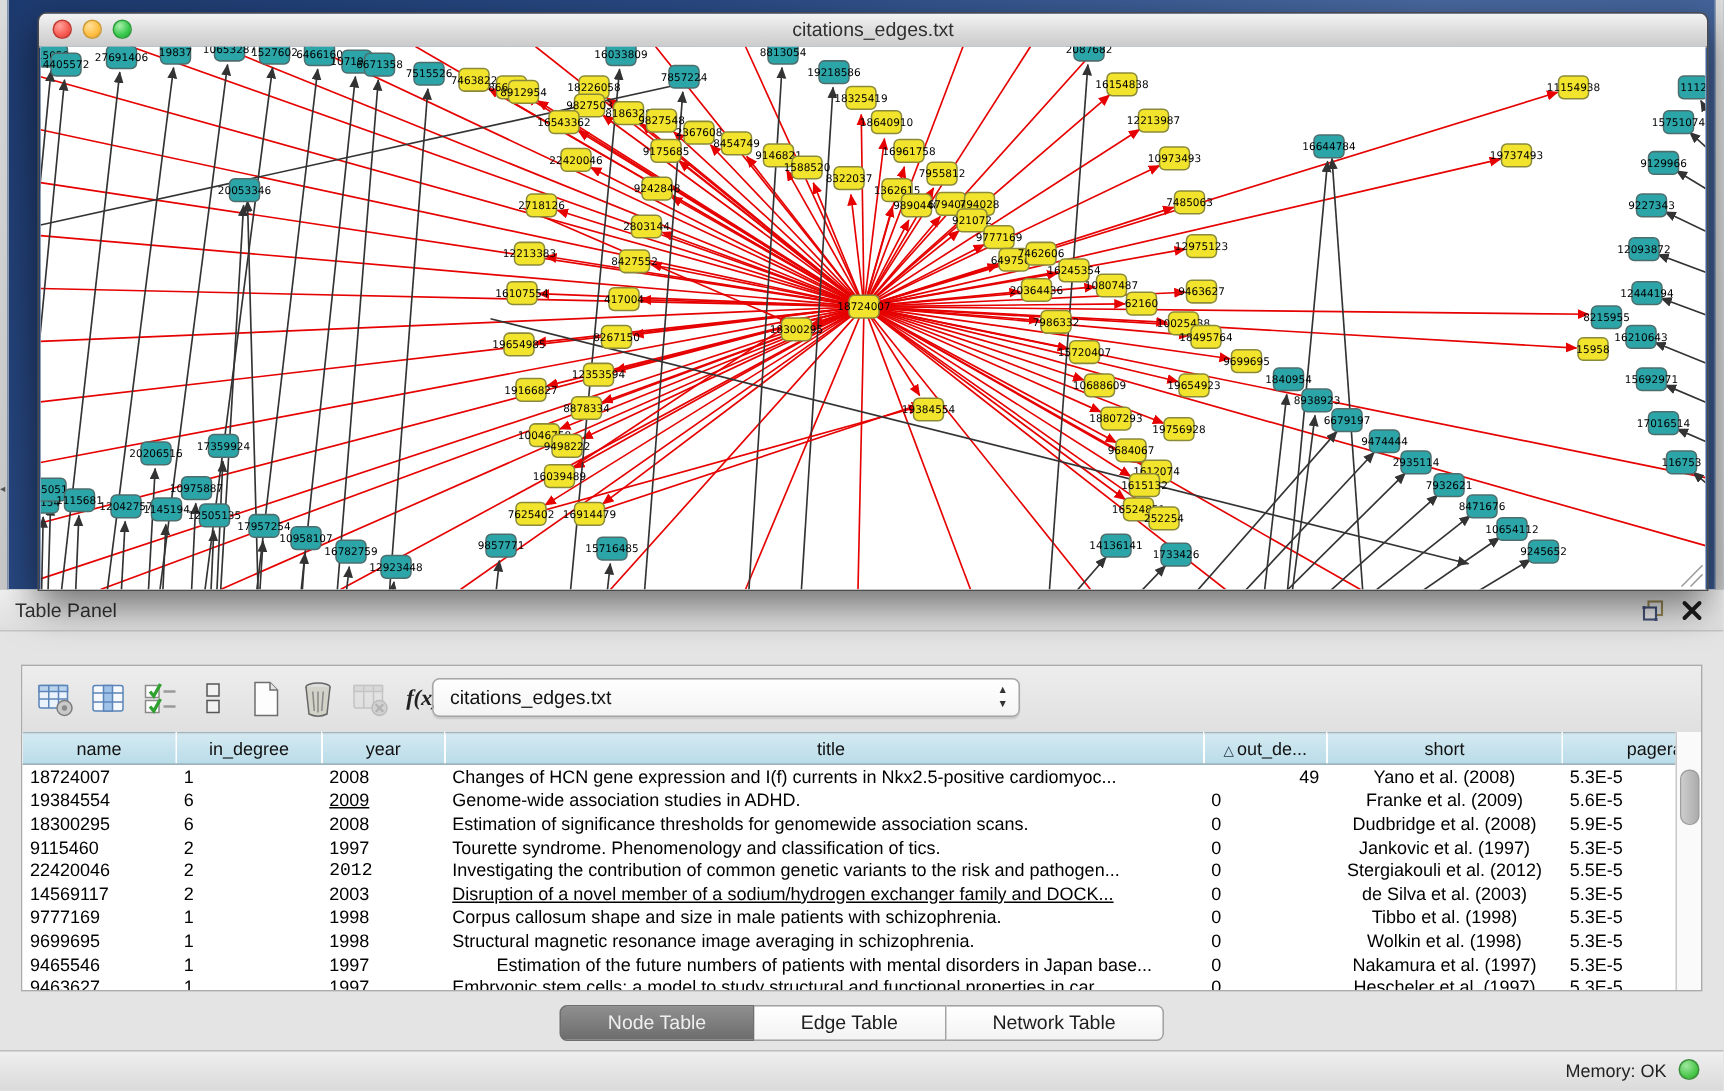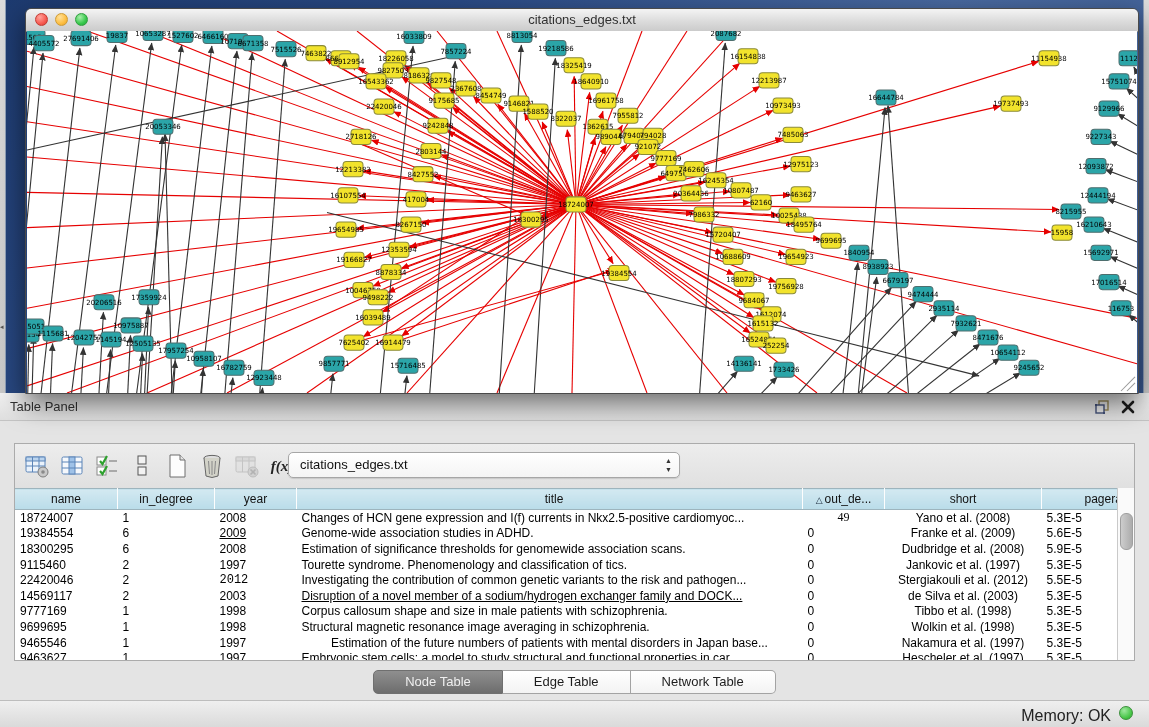--- a/index.html
+++ b/index.html
@@ -67,21 +67,21 @@
 
   .tabsrow{position:absolute;left:0;right:0;top:277px;display:flex;justify-content:center;}
   .tab{height:22px;line-height:22px;padding:0 31px;font-size:13px;background:linear-gradient(#FFFFFF,#F3F3F3);
     border:1px solid #A3A3A3;border-left:none;color:#1d1d1d;cursor:pointer;}
   .tab:first-child{border-left:1px solid #A3A3A3;border-radius:5px 0 0 5px;}
   .tab:last-child{border-radius:0 5px 5px 0;}
   .tab.sel{background:linear-gradient(#8F8F8F,#6D6D6D);color:#EFEFEF;border-color:#6f6f6f;}
 
   .statusbar{position:absolute;left:0;bottom:0;width:1149px;height:26px;
     background:linear-gradient(#EFEFEF,#DADADA);border-top:1px solid #BDBDBD;}
-  .mem{position:absolute;right:38px;top:6px;font-size:16px;color:#222;}
+  .mem{position:absolute;right:38px;top:6px;font-size:12px;color:#222;}
   .memdot{position:absolute;right:16px;top:5px;width:14px;height:14px;border-radius:50%;
     background:radial-gradient(circle at 35% 30%,#9fe89f,#46C546 65%,#2E9E2E);border:1px solid #3B8F3B;box-sizing:border-box;}
 </style>
 </head>
 <body>
 
 <div class="desktop">
   <div class="edge-strip left">
     <div class="strip-handle" style="top:322px;">◂</div>
   </div>
@@ -896,21 +896,21 @@
               <th style="width: 150px;">short</th>
               <th style="width: 129px;">pagerank</th>
             </tr>
           </thead>
         <tbody id="tbody">
             <tr>
               <td style="text-align: left;">18724007</td>
               <td style="text-align: left;">1</td>
               <td style="text-align: left;">2008</td>
               <td style="text-align: left;">Changes of HCN gene expression and I(f) currents in Nkx2.5-positive cardiomyoc...</td>
-              <td style="text-align: center; font-family: Liberation Serif, serif;">49</td>
+              <td style="text-align: right;">49</td>
               <td style="text-align: center;">Yano et al. (2008)</td>
               <td style="text-align: left;">5.3E-5</td>
             </tr>
             <tr>
               <td style="text-align: left;">19384554</td>
               <td style="text-align: left;">6</td>
               <td style="text-align: left; text-decoration: underline;">2009</td>
               <td style="text-align: left;">Genome-wide association studies in ADHD.</td>
               <td style="text-align: left;">0</td>
               <td style="text-align: center;">Franke et al. (2009)</td>

